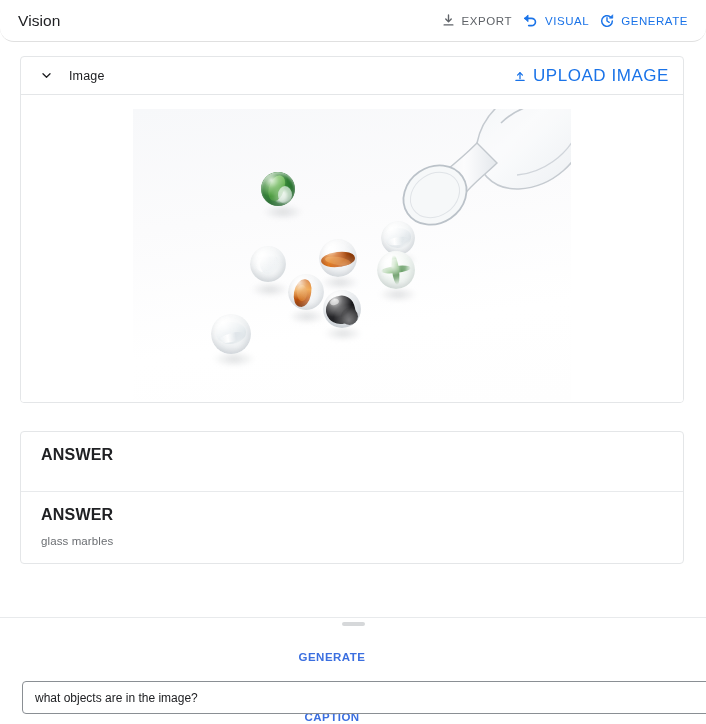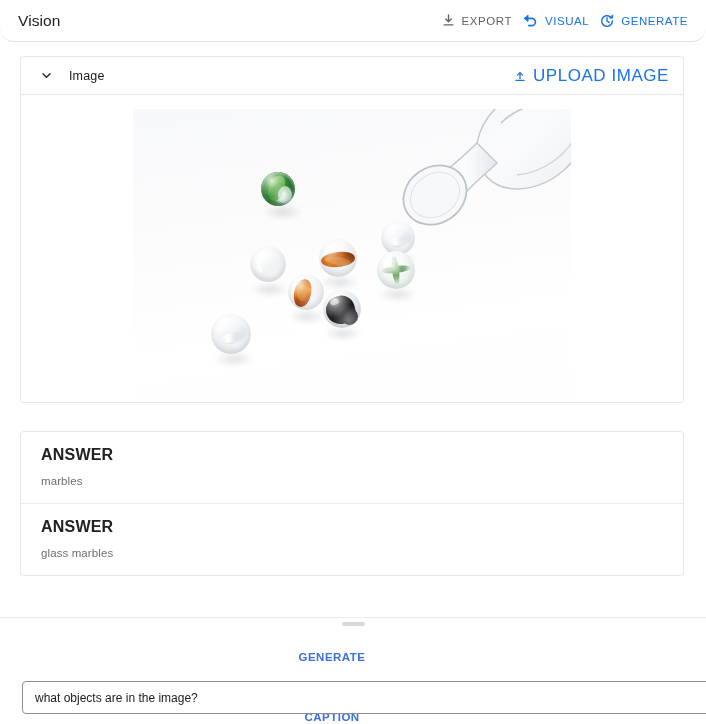--- a/index.html
+++ b/index.html
@@ -415,21 +415,20 @@
 
       </div>
     </div>
   </div>
 
   <div class="card">
 
 
     <div class="qa-item">
       <div class="qa-label">ANSWER</div>
-      <div class="qa-value">marbles</div>
     </div>
 
     <div class="qa-item">
       <div class="qa-label">ANSWER</div>
       <div class="qa-value">glass marbles</div>
     </div>
 
   </div>
 
 </div>

